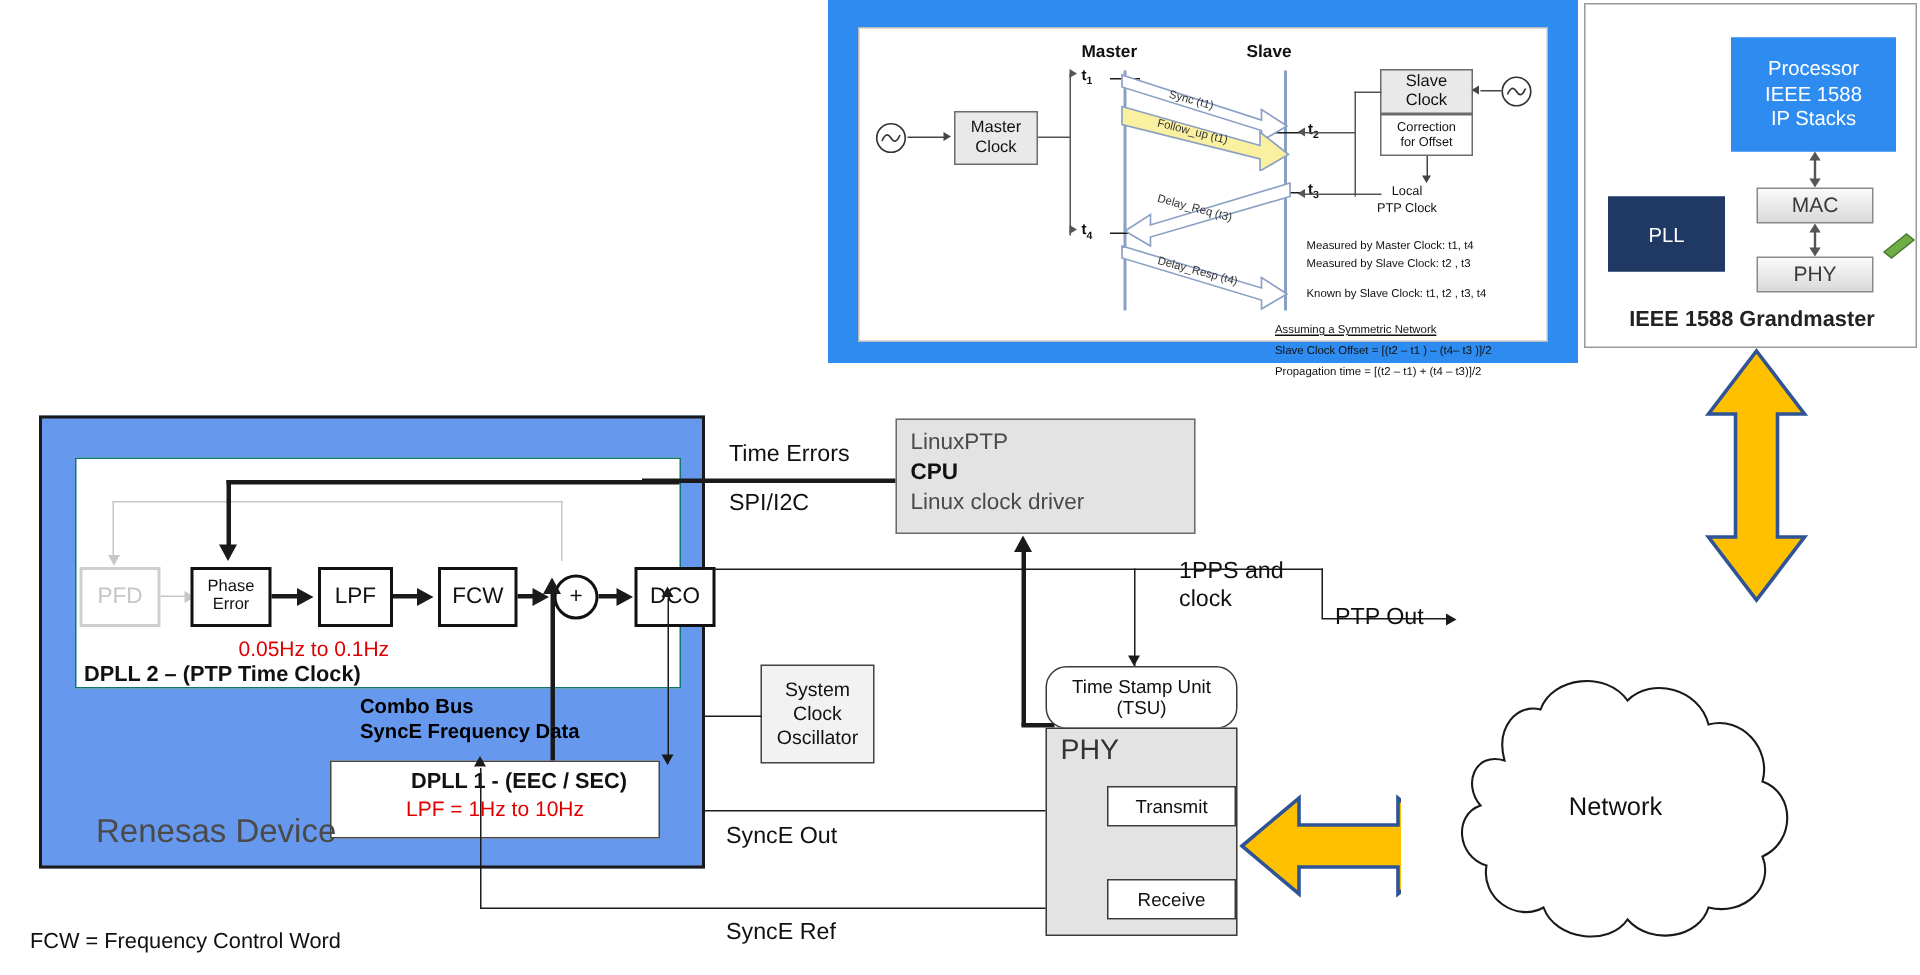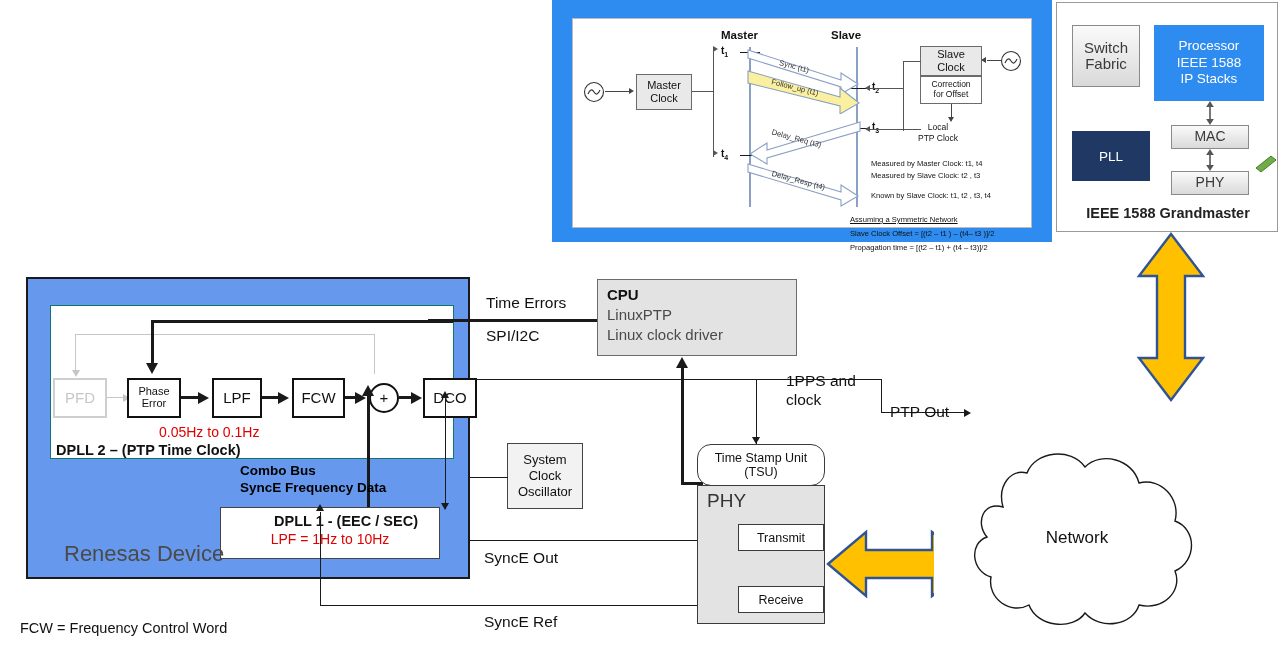--- a/index.html
+++ b/index.html
@@ -177,22 +177,20 @@
     <div class="ptptiny" style="left:298px;top:140px;">Measured by Master Clock:  t1,  t4</div>
     <div class="ptptiny" style="left:298px;top:152px;">Measured by Slave Clock:    t2 , t3</div>
     <div class="ptptiny" style="left:298px;top:172px;">Known by Slave Clock: t1, t2 , t3, t4</div>
     <div class="ptptiny" style="left:277px;top:196px;text-decoration:underline;">Assuming a Symmetric Network</div>
     <div class="ptptiny" style="left:277px;top:210px;">Slave Clock Offset = [(t2 – t1 ) – (t4– t3 )]/2</div>
     <div class="ptptiny" style="left:277px;top:224px;">Propagation time = [(t2 – t1) + (t4 – t3)]/2</div>
   </div>
 </div>
 
 <div id="gm-panel" class="abs">
-  <div class="gmgrey" style="left:15px;top:22px;width:68px;height:62px;white-space:pre-line;">Switch
-Fabric</div>
   <div class="gmblue" style="left:97px;top:22px;width:110px;height:76px;white-space:pre-line;">Processor
 IEEE 1588
 IP Stacks</div>
   <div class="gmnavy" style="left:15px;top:128px;width:78px;height:50px;">PLL</div>
   <div class="gmgrey" style="left:114px;top:122px;width:78px;height:24px;font-size:14px;">MAC</div>
   <div class="gmgrey" style="left:114px;top:168px;width:78px;height:24px;font-size:14px;">PHY</div>
 
   <svg class="abs" style="left:146px;top:98px;" width="14" height="24">
     <line x1="7" y1="4" x2="7" y2="20" stroke="#555" stroke-width="1.6"></line>
     <polygon points="7,0 3.2,6 10.8,6" fill="#555"></polygon>
@@ -302,22 +300,22 @@
 <div class="hl abs" style="left:470px;top:540px;width:255px;"></div>
 <div class="arrR abs" style="left:722px;top:536.5px;"></div>
 <div class="lbl abs" style="left:484px;top:549px;">SyncE Out</div>
 
 <div class="hl abs" style="left:320px;top:605px;width:385px;"></div>
 <div class="vl abs" style="left:320px;top:512px;height:94px;"></div>
 <div class="arrU abs" style="left:316px;top:504px;"></div>
 <div class="lbl abs" style="left:484px;top:613px;">SyncE Ref</div>
 
 <div id="cpu" class="abs">
+  <div>LinuxPTP</div>
   <div style="font-weight:bold;color:#111;">CPU</div>
-  <div>LinuxPTP</div>
   <div>Linux clock driver</div>
 </div>
 
 <div id="tsu" class="abs" style="white-space:pre-line;border-radius:14px;">Time Stamp Unit
 (TSU)</div>
 <div id="phyblock" class="abs">
   <div class="abs" style="left:9px;top:4px;font-size:19px;color:#333;">PHY</div>
   <div class="phybox" style="left:40px;top:38px;width:86px;height:27px;">Transmit</div>
   <div class="phybox" style="left:40px;top:100px;width:86px;height:27px;">Receive</div>
 </div>

